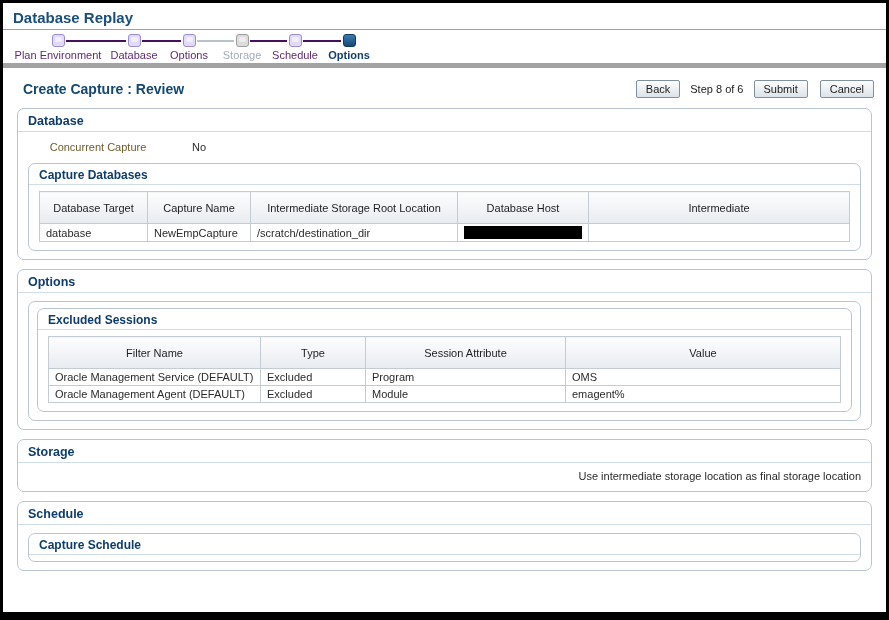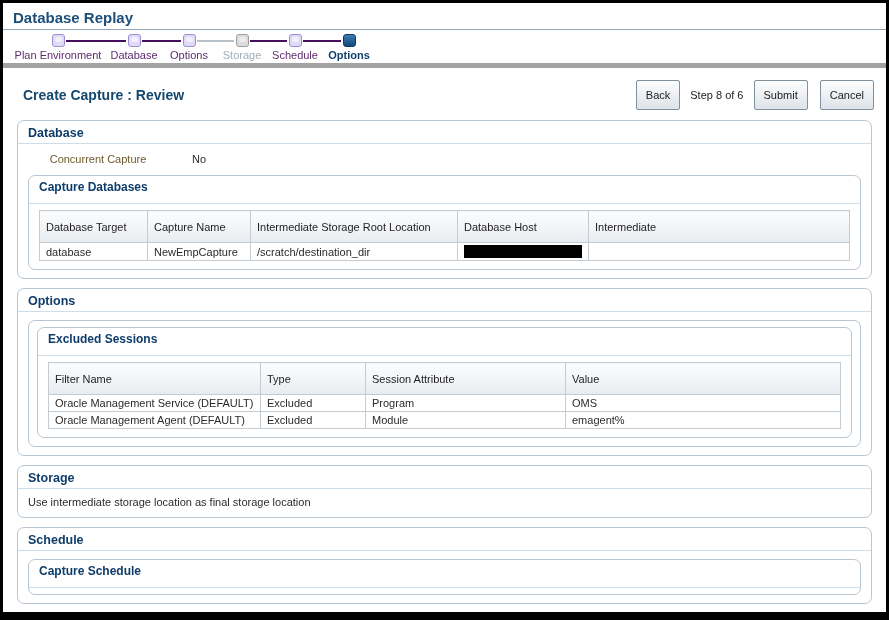--- a/index.html
+++ b/index.html
@@ -49,69 +49,69 @@
   .line-inactive { background: #b9c1c9; }
 
   
   .action-row { display: flex; align-items: center; padding: 12px 12px 10px 20px; }
   .page-title { font-size: 14px; font-weight: bold; color: #15486e; }
   .action-right { margin-left: auto; display: flex; align-items: center; gap: 7px; }
   .btn {
     font-family: "Liberation Sans", sans-serif; font-size: 11px; color: #222;
     background: linear-gradient(#fdfdfd, #dde3e9);
     border: 1px solid #7f909f; border-radius: 2px;
-    padding: 8px 9px; cursor: pointer;
+    padding: 2px 9px; cursor: pointer;
   }
   .step-indicator { color: #222; padding: 0 3px; }
 
   
   .section {
     margin: 0 14px 9px 14px;
     border: 1px solid #b9c6d2; border-radius: 7px;
     background: #fff; padding-bottom: 8px;
   }
   .section-header {
     font-size: 12.5px; font-weight: bold; color: #0f3d6b;
     padding: 5px 10px 3px 10px; border-bottom: 1px solid #cfdde9;
   }
   .subbox {
     margin: 8px 10px 0 10px;
     border: 1px solid #b9c6d2; border-radius: 7px;
     background: #fff; padding-bottom: 6px;
   }
   .subbox-header {
     font-size: 12px; font-weight: bold; color: #0f3d6b;
-    padding: 4px 10px 9px 10px; border-bottom: 1px solid #cfdde9;
+    padding: 4px 10px 2px 10px; border-bottom: 1px solid #cfdde9;
   }
 
   .label-value-row { display: flex; align-items: center; padding: 9px 0 10px 0; }
   .field-label { color: #6f5b2d; }
   .field-value { color: #2b2b2b; }
 
   
   table.datatable {
     border-collapse: collapse; font-size: 11px;
     margin: 6px 10px 2px 10px; width: calc(100% - 20px);
   }
   table.datatable th {
     background: linear-gradient(#fdfdfe, #e8ecf0);
     border: 1px solid #c3cbd3; font-weight: normal; color: #1e1e1e;
-    text-align: left; padding: 4px 6px; height: 32px;
+    text-align: center; padding: 4px 6px; height: 32px;
   }
   table.datatable td {
     border: 1px solid #c3cbd3; padding: 2px 6px; height: 17px; color: #2b2b2b;
   }
   .redacted-bar { width: 118px; height: 13px; background: #000; }
 
   
   .checkbox-row { display: flex; align-items: center; gap: 8px; padding: 8px 10px 4px 26px; }
   .checkbox-row input { width: 13px; height: 13px; accent-color: #fff; }
   .checkbox-label { color: #6e7b8c; }
 
-  .storage-text { padding: 7px 10px 1px 10px; color: #2b2b2b; }
+  .storage-text { padding: 7px 10px 1px 10px; color: #2b2b2b; text-align: right; }
 </style>
 </head>
 <body>
 
 <div id="frame">
 <div id="page">
 
   <div class="app-header">
     <span class="app-title">Database Replay</span>
   </div>

